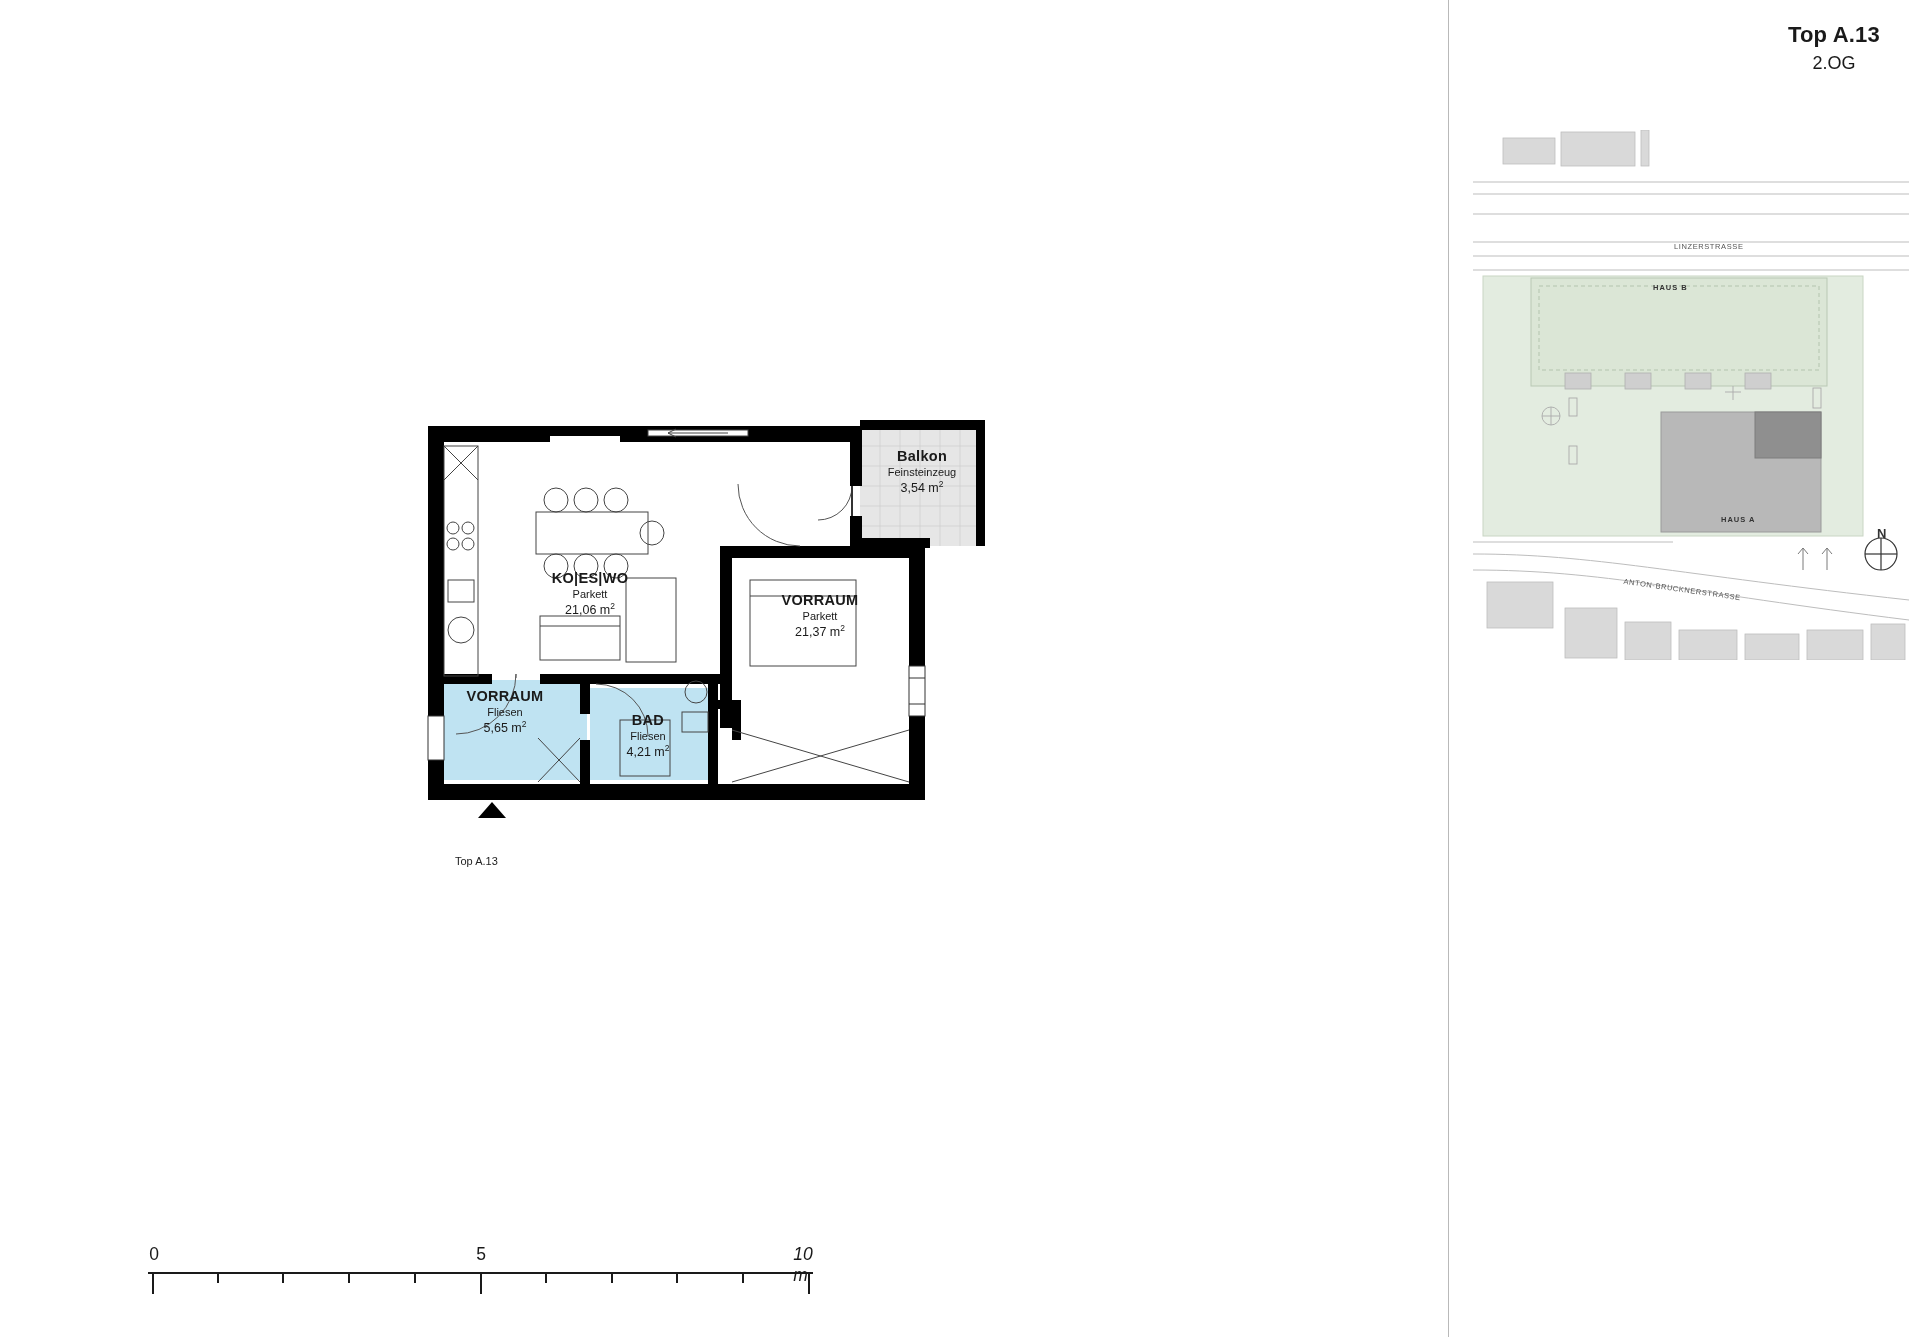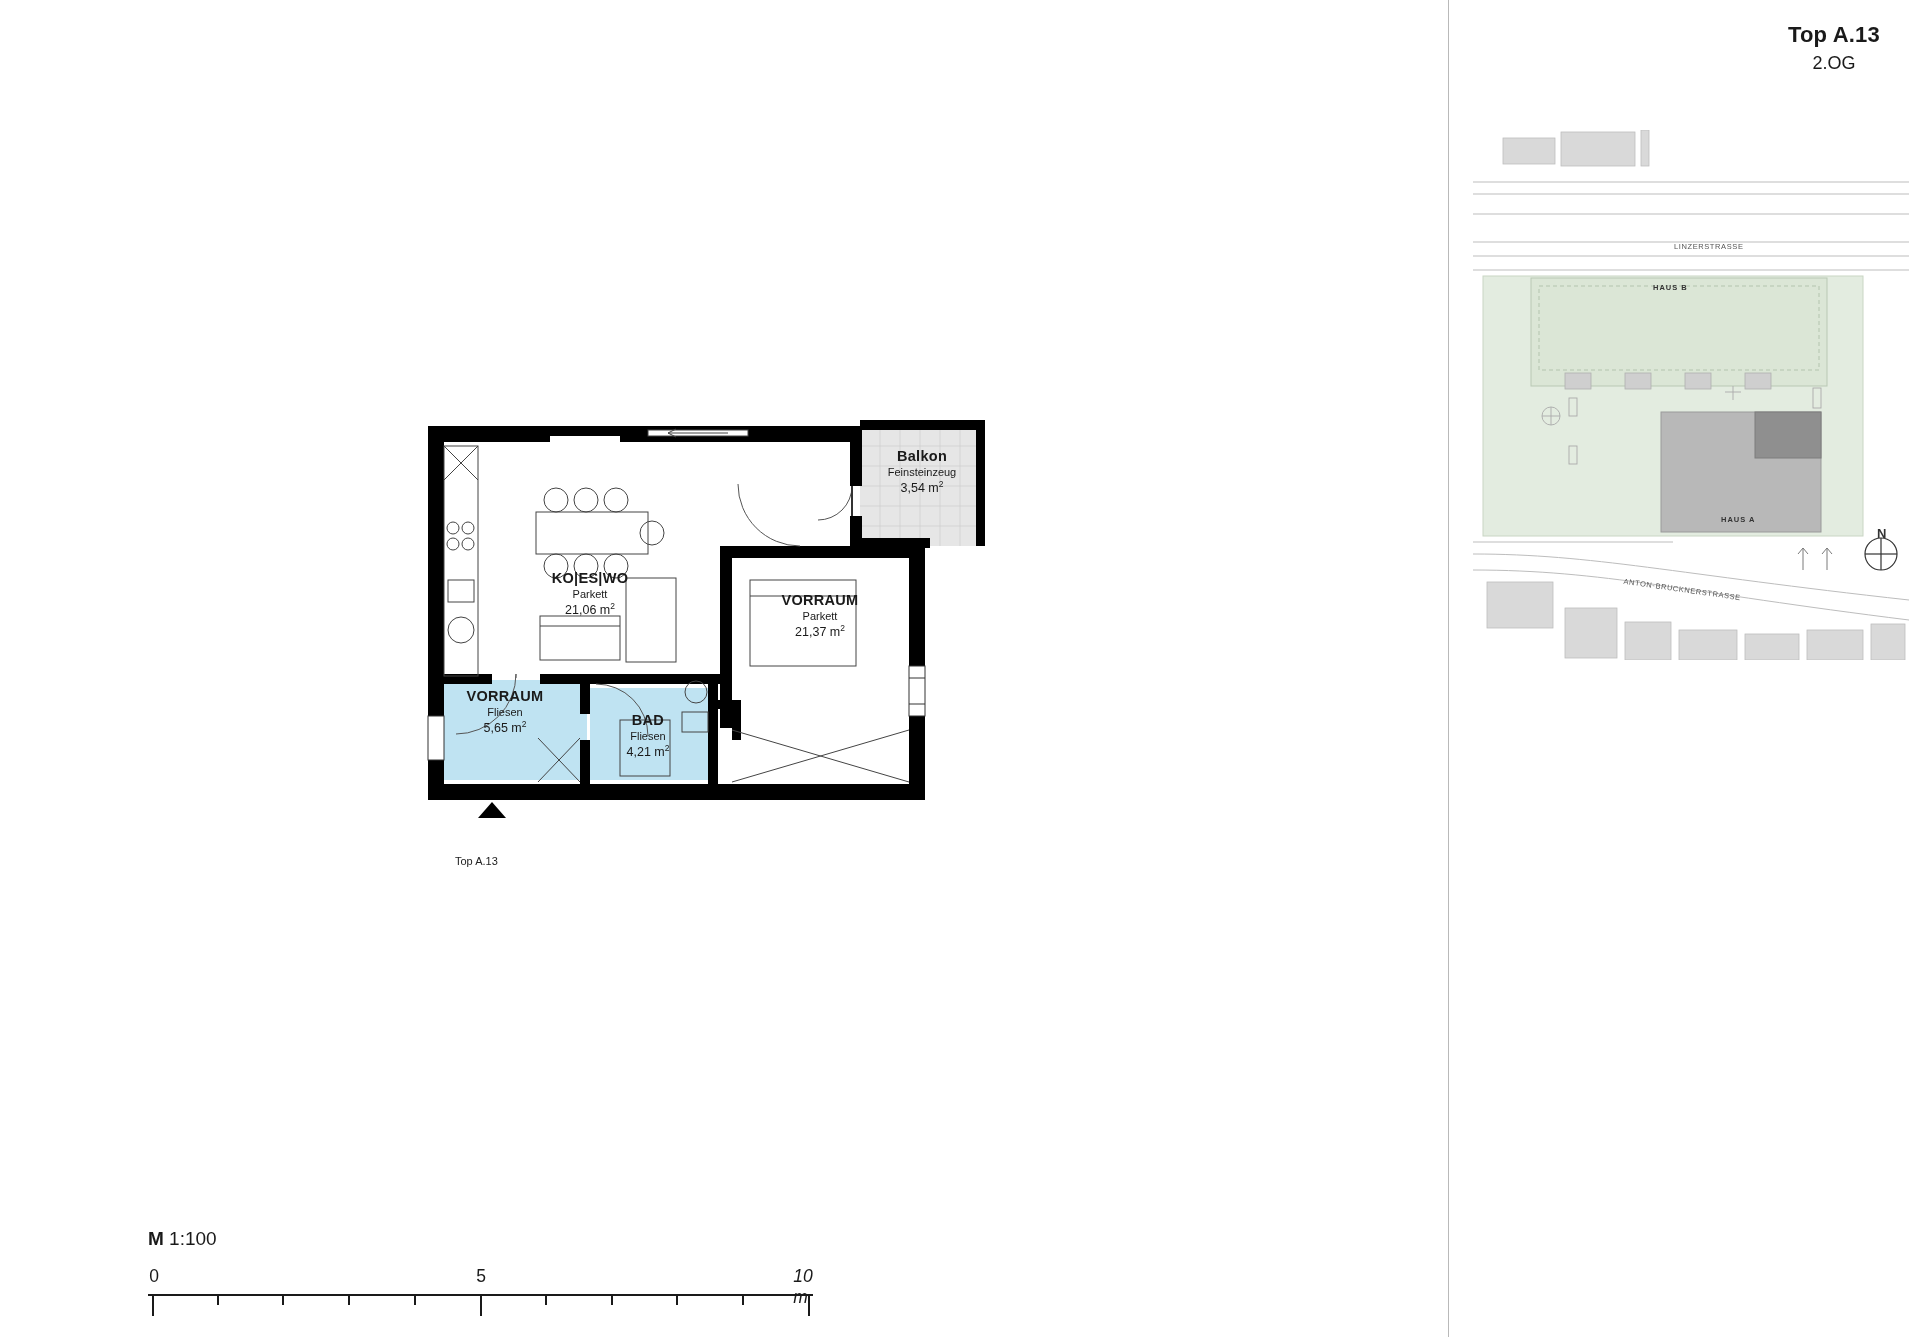--- a/index.html
+++ b/index.html
@@ -341,24 +341,20 @@
       <div class="street-label" style="left:158px; top:112px;margin-left:43px;">LINZERSTRASSE</div>
       <div class="street-label" style="left:150px; top:455px; transform: rotate(8deg);">ANTON-BRUCKNERSTRASSE</div>
       <div class="haus-label" style="left:180px; top:153px;">HAUS B</div>
       <div class="haus-label" style="left:248px; top:385px;">HAUS A</div>
       <div class="haus-label" style="left:404px; top:396px; font-size:13px; letter-spacing:0;">N</div>
     </div>
 
   </div>
 
   <div id="scalebar">
-    <div class="m-label">
-      <b>M</b>
-      <span>1:100</span>
-    </div>
     <div class="nums">
       <span style="left:6px;">0</span>
       <span style="left:333px;">5</span>
       <span style="left:655px;font-style:italic;">10 m</span>
     </div>
     <div id="ruler">
       <div class="axis"></div>
       <div class="tick" style="left:4px;   height:22px;"></div>
       <div class="tick" style="left:69px;  height:11px;"></div>
       <div class="tick" style="left:134px; height:11px;"></div>

